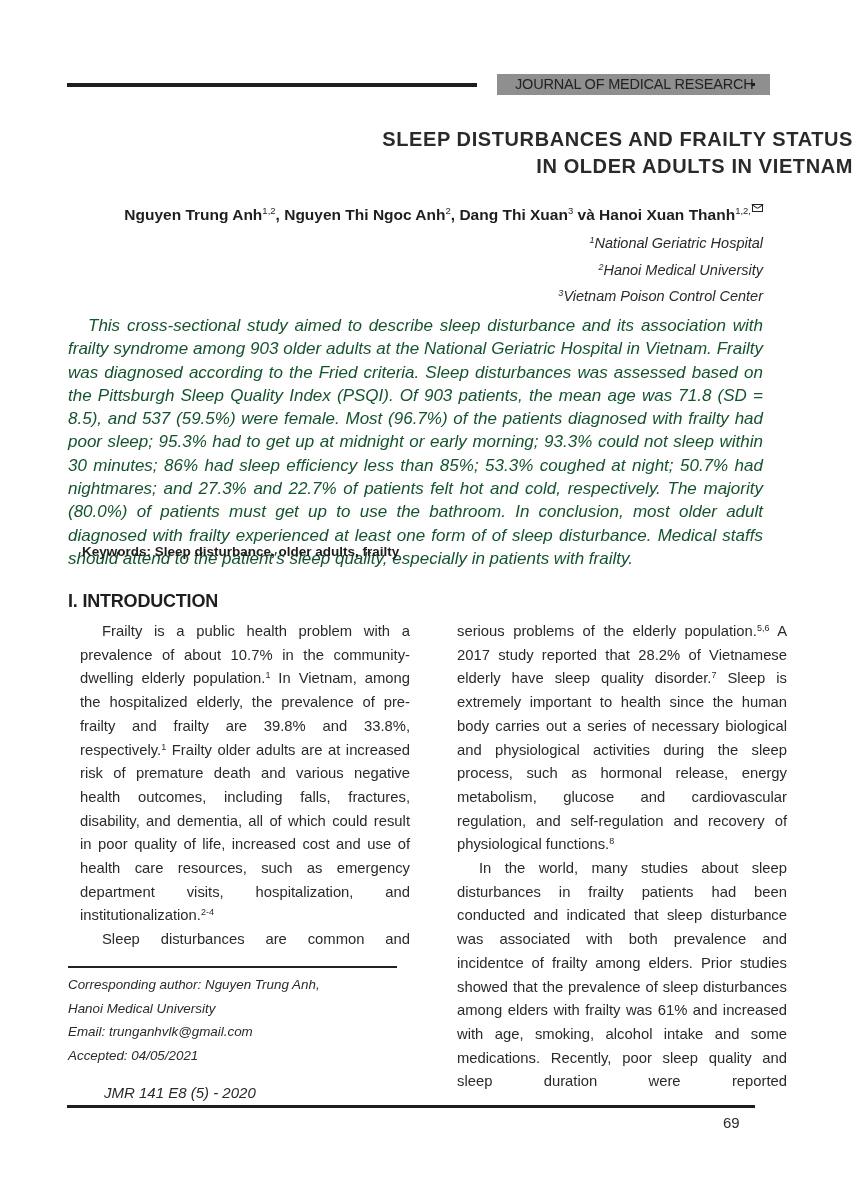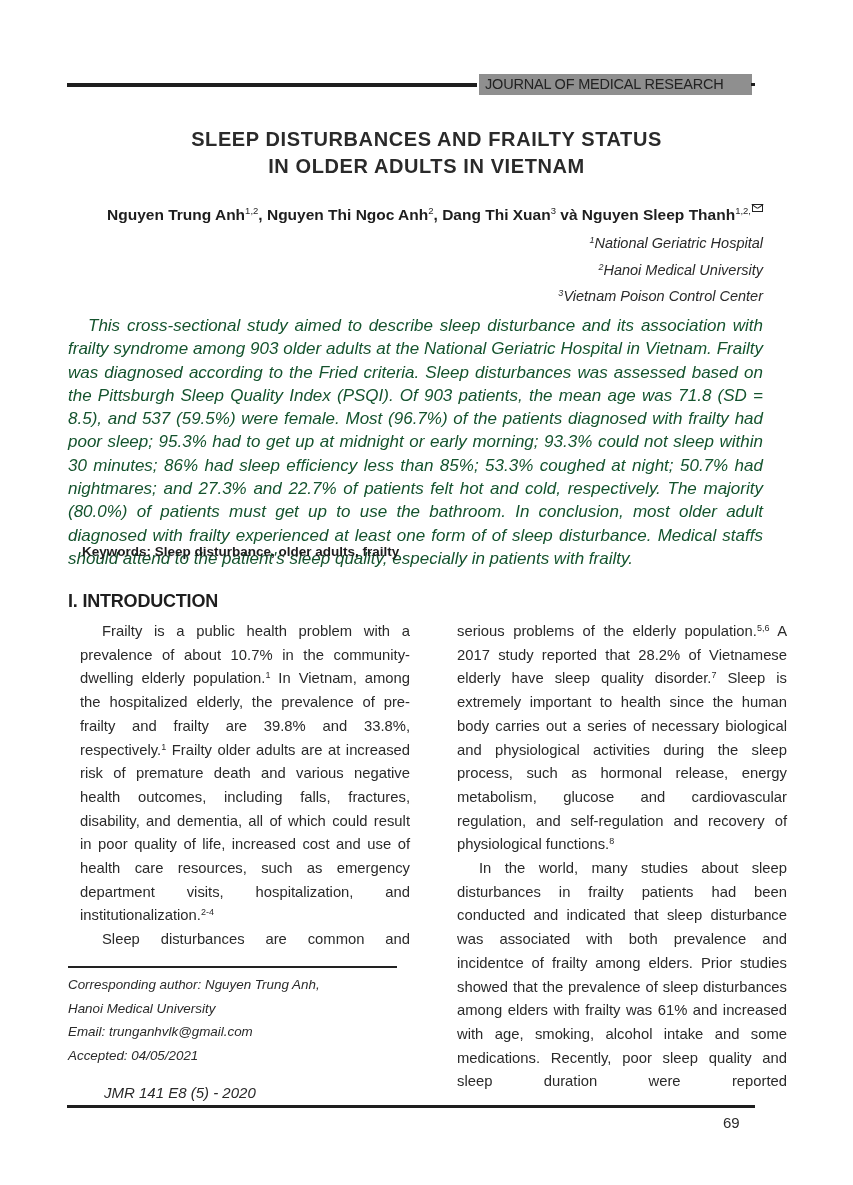--- a/index.html
+++ b/index.html
@@ -1,24 +1,24 @@
 <!DOCTYPE html>
 <html><head>
 <meta charset="utf-8">
 <style>
   * { margin: 0; padding: 0; box-sizing: border-box; }
   html, body { width: 853px; height: 1185px; background: #ffffff; }
   body { position: relative; font-family: "Liberation Sans", sans-serif; color: #2a2a2a; overflow: hidden; }
 
   .header-rule { position: absolute; left: 67px; top: 83px; width: 410px; height: 4px; background: #1e1e1e; }
-  .journal-tag { position: absolute; left: 479px; top: 74px; width: 273px; height: 21px; background: #8f8f8f;
-    color: #222; font-size: 14.5px; line-height: 21px; padding-left: 6px; letter-spacing: -0.2px; white-space: nowrap; }
+  .journal-tag { position: absolute; left: 497px; top: 74px; width: 273px; height: 21px; background: #8f8f8f;
+    color: #222; font-size: 14.5px; line-height: 21px; padding-left: 18px; letter-spacing: -0.2px; white-space: nowrap; }
   .journal-tag-dot { position: absolute; left: 751px; top: 83px; width: 4px; height: 3px; background: #1e1e1e; }
 
-  .title { position: absolute; left: 0; width: 853px; top: 126px; text-align: center;
+  .title { position: absolute; left: 0; width: 853px; top: 126px; text-align: right;
     font-weight: bold; font-size: 20px; line-height: 27px; color: #2a2a2a; letter-spacing: 0.6px; }
 
   .authors { position: absolute; right: 90px; top: 204px; font-weight: bold; font-size: 15.5px; color: #1e1e1e; white-space: nowrap; }
   .authors sup { font-weight: normal; font-size: 9.5px; vertical-align: 6px; }
   .mail-icon { display: inline-block; width: 11px; height: 8px; border: 1px solid #222; vertical-align: 8px; position: relative; margin-left: 1px; }
   .mail-icon::before, .mail-icon::after { content: ""; position: absolute; top: -1px; width: 7px; height: 1px; background: #222; }
   .mail-icon::before { left: -1px; transform: rotate(35deg); transform-origin: left top; }
   .mail-icon::after { right: -1px; transform: rotate(-35deg); transform-origin: right top; }
 
   .affiliations { position: absolute; right: 90px; top: 229px; text-align: right; font-style: italic; font-size: 14.5px; line-height: 23.5px; color: #2a2a2a; }
@@ -51,21 +51,21 @@
 <div class="header-rule"></div>
 <div class="journal-tag">JOURNAL OF MEDICAL RESEARCH</div>
 <div class="journal-tag-dot"></div>
 
 <div class="title">
   <div>SLEEP DISTURBANCES AND FRAILTY STATUS</div>
   <div>IN OLDER ADULTS IN VIETNAM</div>
 </div>
 
 <div class="authors">
-  <span>Nguyen Trung Anh</span><sup>1,2</sup><span>, </span><span>Nguyen Thi Ngoc Anh</span><sup>2</sup><span>, </span><span>Dang Thi Xuan</span><sup>3</sup><span> và </span><span>Nguyen Sleep Thanh</span><sup>1,2,</sup><span class="mail-icon"></span>
+  <span>Nguyen Trung Anh</span><sup>1,2</sup><span>, </span><span>Nguyen Thi Ngoc Anh</span><sup>2</sup><span>, </span><span>Dang Thi Xuan</span><sup>3</sup><span> và </span><span>Hanoi Xuan Thanh</span><sup>1,2,</sup><span class="mail-icon"></span>
 </div>
 
 <div class="affiliations">
   <div><sup>1</sup><span>National Geriatric Hospital</span></div>
   <div><sup>2</sup><span>Hanoi Medical University</span></div>
   <div><sup>3</sup><span>Vietnam Poison Control Center</span></div>
 </div>
 
 <div class="abstract">This cross-sectional study aimed to describe sleep disturbance and its association with frailty syndrome among 903 older adults at the National Geriatric Hospital in Vietnam. Frailty was diagnosed according to the Fried criteria. Sleep disturbances was assessed based on the Pittsburgh Sleep Quality Index (PSQI). Of 903 patients, the mean age was 71.8 (SD = 8.5), and 537 (59.5%) were female. Most (96.7%) of the patients diagnosed with frailty had poor sleep; 95.3% had to get up at midnight or early morning; 93.3% could not sleep within 30 minutes; 86% had sleep efficiency less than 85%; 53.3% coughed at night; 50.7% had nightmares; and 27.3% and 22.7% of patients felt hot and cold, respectively. The majority (80.0%) of patients must get up to use the bathroom. In conclusion, most older adult diagnosed with frailty experienced at least one form of of sleep disturbance. Medical staffs should attend to the patient's sleep quality, especially in patients with frailty.</div>
 

